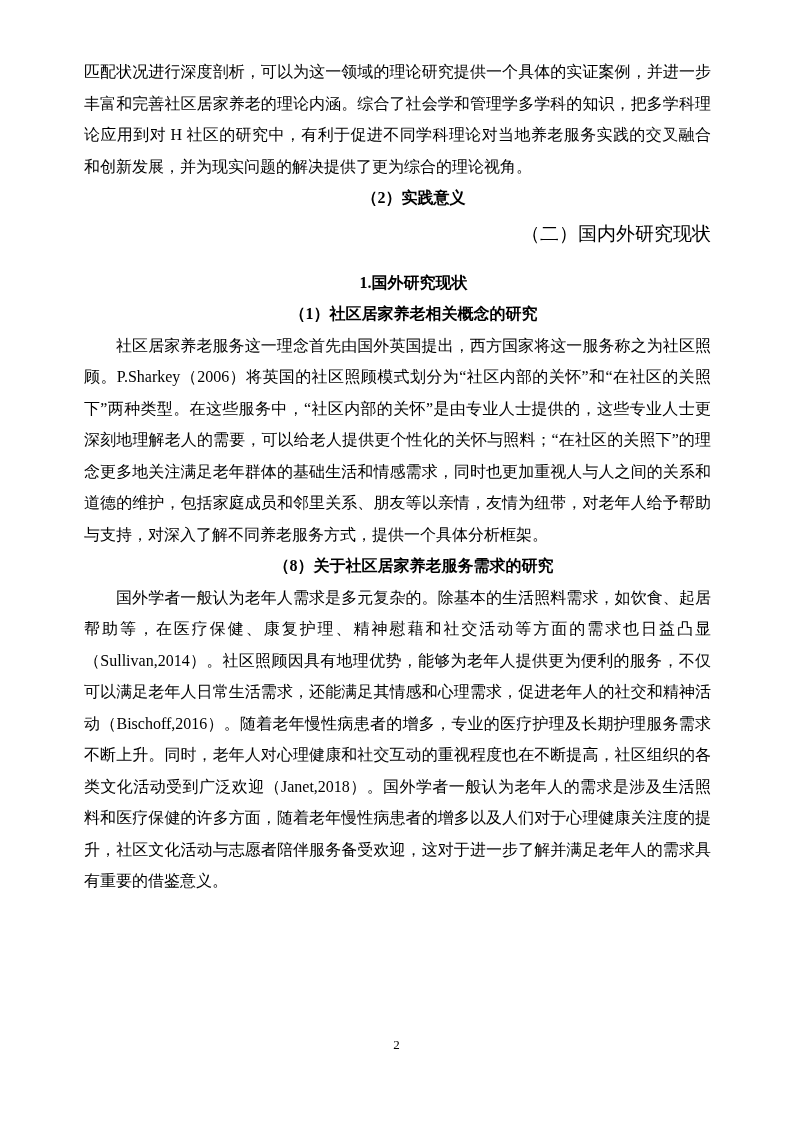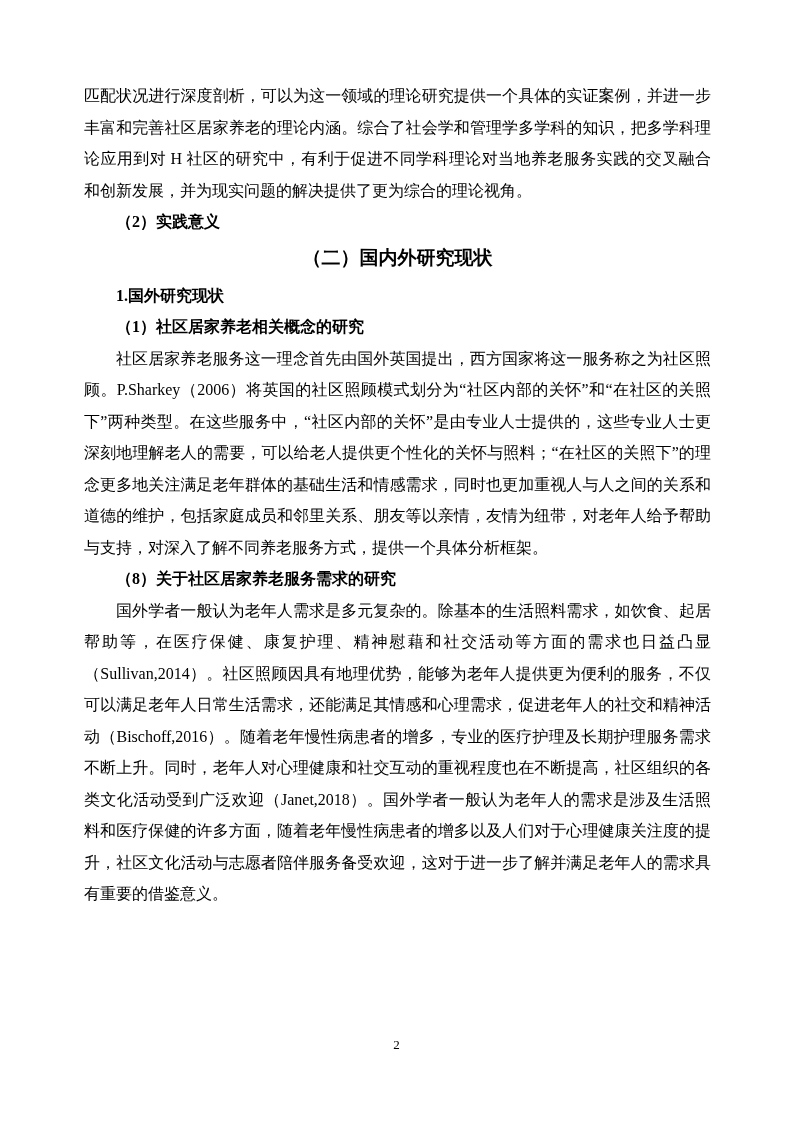--- a/index.html
+++ b/index.html
@@ -9,45 +9,45 @@
     width: 793px;
     height: 1122px;
     background: #ffffff;
     color: #000000;
     font-family: "Liberation Serif", "DejaVu Serif", serif;
     overflow: hidden;
   }
   .content {
     position: absolute;
     left: 84px;
-    top: 80px;
+    top: 56px;
     width: 627px;
   }
   .body-para {
     font-size: 16px;
     line-height: 31.5px;
     text-align: justify;
     text-indent: 2em;
     font-weight: 400;
   }
   .body-para.no-indent { text-indent: 0; }
   .h-sub {
     font-size: 16px;
     line-height: 31.5px;
     font-weight: bold;
     text-indent: 2em;
-    text-align: left;
+    text-align: center;
   }
   .h-section {
     font-size: 19px;
     line-height: 36px;
-    font-weight: bold;
-    margin: 2px 0 4px 0;
+    font-weight: normal;
+    margin: 2px 0 15px 0;
     text-indent: 0;
-    text-align: center;
+    text-align: right;
   }
   .page-number {
     position: absolute;
     left: 0;
     right: 0;
     top: 1036px;
     text-align: center;
     font-size: 13px;
     line-height: 18px;
   }

